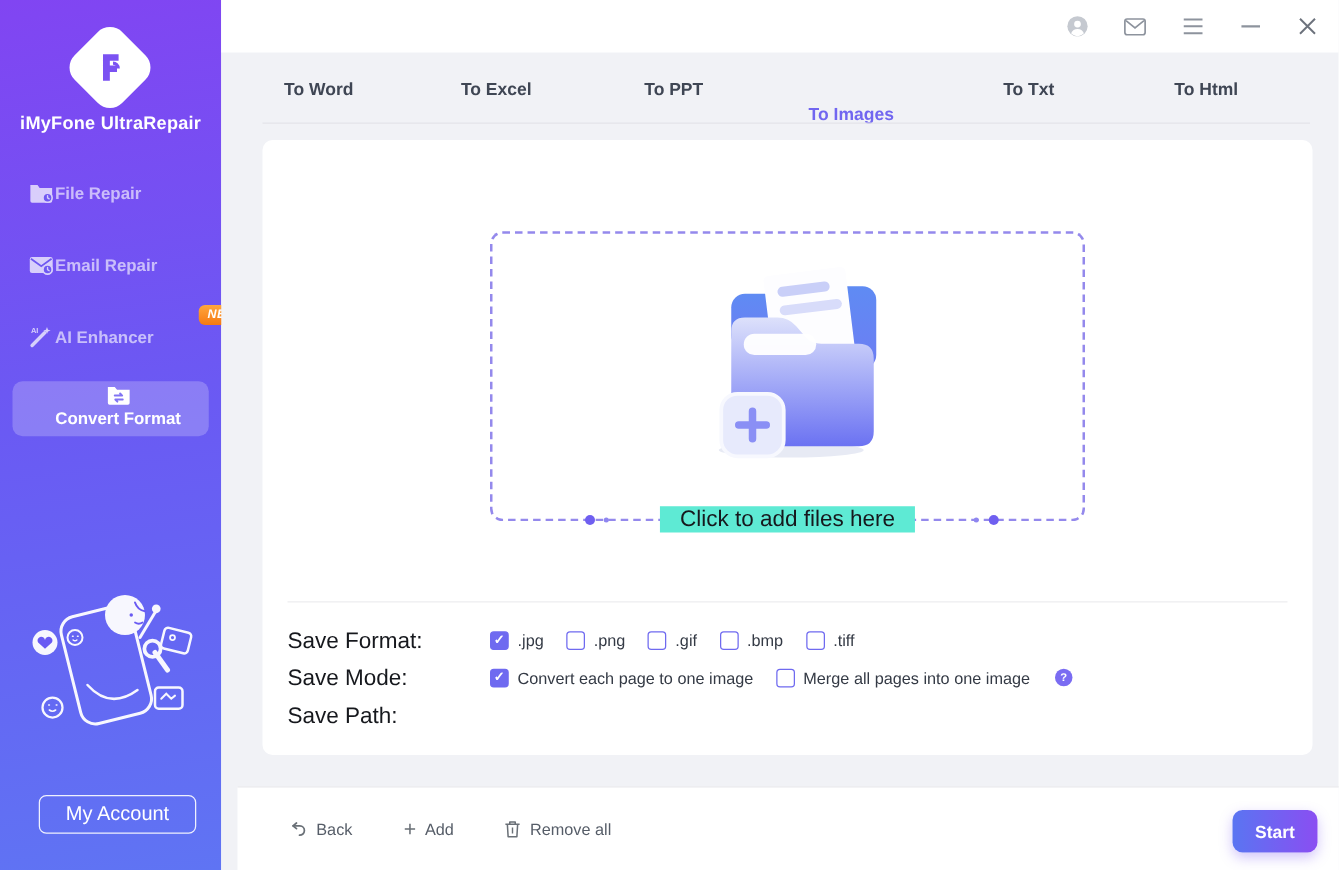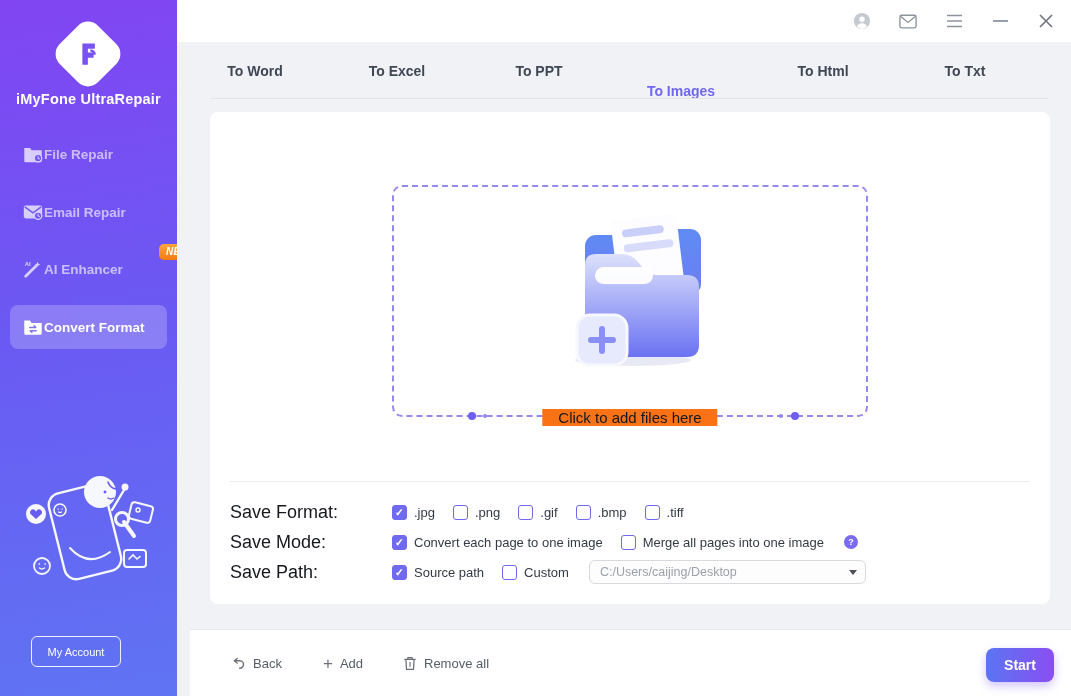--- a/index.html
+++ b/index.html
@@ -11,29 +11,29 @@
     background:linear-gradient(172deg,#8145f2 0%,#6a5af3 48%,#5f74f3 100%); }
   .logo-diamond { position:absolute; left:61px; top:27px; width:54px; height:54px;
     background:#fff; border-radius:14px; transform:rotate(45deg); display:flex; align-items:center; justify-content:center; }
   .logo-diamond svg { transform:rotate(-45deg); }
   .brand { position:absolute; left:0; top:91px; width:177px; text-align:center; color:#fff;
     font-size:14.5px; font-weight:700; letter-spacing:.2px; }
   .side-item { position:absolute; left:10px; width:157px; height:44px; border-radius:8px;
     display:flex; align-items:center; padding-left:12px; color:rgba(255,255,255,.62);
     font-size:13.5px; font-weight:700; cursor:pointer; }
   .side-item svg { opacity:.72; flex:0 0 auto; }
-  .side-item.active { background:rgba(255,255,255,.22); color:#fff; }
+  .side-item.active { background:rgba(255,255,255,.22); color:#fff;flex-direction:column; }
   .side-item.active svg { opacity:1; }
   .new-badge { position:absolute; left:131px; top:244px; padding:2px 7px 3px;
     background:linear-gradient(180deg,#ffa63d,#f57a12); color:#fff; font-size:10px; font-weight:800;
     font-style:italic; border-radius:5px; letter-spacing:.3px;margin-left:28px; }
   .illustration { position:absolute; left:12px; top:448px; }
-  .account-btn { position:absolute; left:31px; bottom:29px; width:90px; height:31px;
+  .account-btn { position:absolute; left:31px; bottom:29px; width:126px; height:31px;
     border:1px solid rgba(255,255,255,.9); border-radius:6px; background:transparent; color:#fff;
-    font-size:11px; display:flex; align-items:center; justify-content:center; cursor:pointer; }
+    font-size:16px; display:flex; align-items:center; justify-content:center; cursor:pointer; }
 
   
   .main { position:absolute; left:177px; top:0; width:894px; height:696px; background:#f1f2f6; }
   .titlebar { position:absolute; left:0; top:0; width:894px; height:42px; background:#fff; }
   .win-icons { position:absolute; right:16px; top:0; height:42px; display:flex; align-items:center; gap:28px; }
   .win-icon { width:18px; height:18px; display:flex; align-items:center; justify-content:center; cursor:pointer; }
 
   .tabs-row { position:absolute; left:13px; top:42px; width:860px; height:57px; display:flex; align-items:center;gap:12px; }
   .tabs-row::after { content:""; position:absolute; left:20px; right:2px; bottom:0; height:1px; background:#e3e4e9; }
   .tab { position:relative; width:130px; height:100%; display:flex; align-items:center; justify-content:center;
@@ -41,21 +41,21 @@
   .tab .tab-indicator { display:none; position:absolute; bottom:0; left:50%; transform:translateX(-50%);
     width:88px; height:3px; border-radius:2px; background:#7166f0; }
   .tab.active { color:#7166f0;margin-top:40px; }
   .tab.active .tab-indicator { display:block; }
 
   .card { position:absolute; left:33px; top:112px; width:840px; height:492px; background:#fff; border-radius:8px; }
 
   .dropzone { position:absolute; left:182px; top:73px; width:476px; height:232px;
     border:2px dashed #9489ec; border-radius:10px; cursor:pointer; }
   .dz-label { position:absolute; left:50%; bottom:-11px; transform:translateX(-50%);
-    background:#f97316; padding:0 16px; font-size:15px; color:#16181d; white-space:nowrap; }
+    background:#5eead4; padding:0 16px; font-size:18px; color:#16181d; white-space:nowrap; }
   .dz-dot { position:absolute; bottom:-5px; border-radius:50%; background:#6f5ff0; }
   .dz-dot.big { width:8px; height:8px; }
   .dz-dot.small { width:4px; height:4px; bottom:-3px; background:#8f86f0; }
   .folder-art { position:absolute; left:50%; top:18px; transform:translateX(-50%); }
 
   .card-divider { position:absolute; left:20px; right:20px; top:369px; height:1px; background:#ededf0; }
 
   .opt-rows { position:absolute; left:20px; top:385px; right:20px; }
   .opt-row { height:30px; display:flex; align-items:center; }
   .opt-label { width:122px; font-size:18px; color:#16181d; }
@@ -206,25 +206,25 @@
       </div>
       <div class="tab">
         <span>To PPT</span>
 
       </div>
       <div class="tab active">
         <span>To Images</span>
         <span class="tab-indicator"></span>
       </div>
       <div class="tab">
+        <span>To Txt</span>
+
+      </div>
+      <div class="tab">
         <span>To Html</span>
-
-      </div>
-      <div class="tab">
-        <span>To Txt</span>
 
       </div>
     </div>
 
     <div class="card">
 
       <div class="dropzone">
         <svg class="folder-art" width="190" height="170" viewBox="0 0 190 170">
           <defs>
             <linearGradient id="gfront" x1="0" y1="0" x2="0" y2="1">
@@ -297,34 +297,20 @@
             <span class="choice">
               <span class="cb"></span>
               <span>Merge all pages into one image</span>
             </span>
             <span class="help-dot">?</span>
           </div>
         </div>
 
         <div class="opt-row">
           <span class="opt-label">Save Path:</span>
-          <div class="opt-choices">
-            <span class="choice">
-              <span class="cb on"></span>
-              <span>Source path</span>
-            </span>
-            <span class="choice">
-              <span class="cb"></span>
-              <span>Custom</span>
-            </span>
-            <span class="path-wrap">
-              <input type="text" readonly="" value="C:/Users/caijing/Desktop" style="">
-              <span class="path-caret"></span>
-            </span>
-          </div>
         </div>
 
       </div>
     </div>
 
     <div class="bottombar">
       <div class="foot-btn" style="left:41px">
         <svg width="15" height="15" viewBox="0 0 16 16">
           <path d="M6.6 2.6 3.6 5l3 2.4" fill="none" stroke="#6a7077" stroke-width="1.5" stroke-linecap="round" stroke-linejoin="round"></path>
           <path d="M3.8 5h5.7a4 4 0 1 1-.3 8" fill="none" stroke="#6a7077" stroke-width="1.5" stroke-linecap="round"></path>

